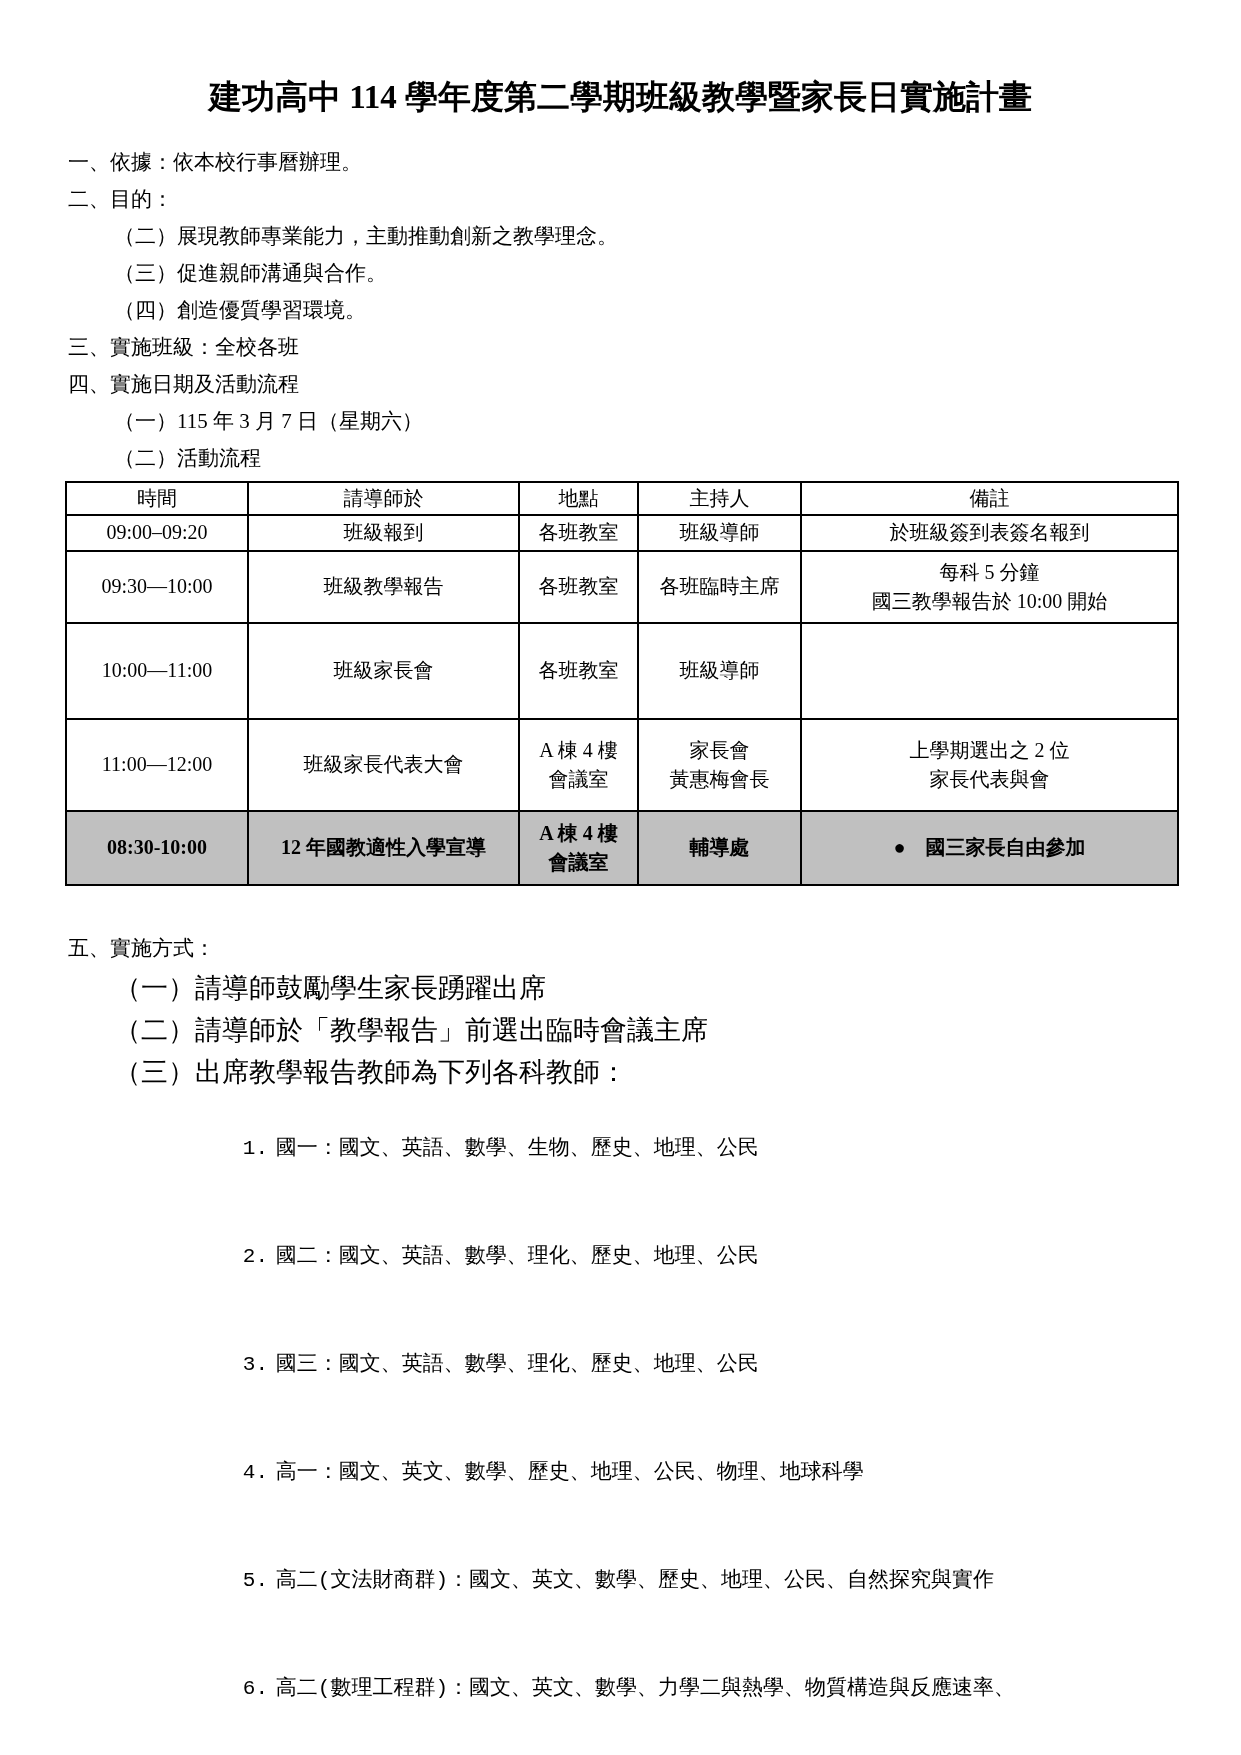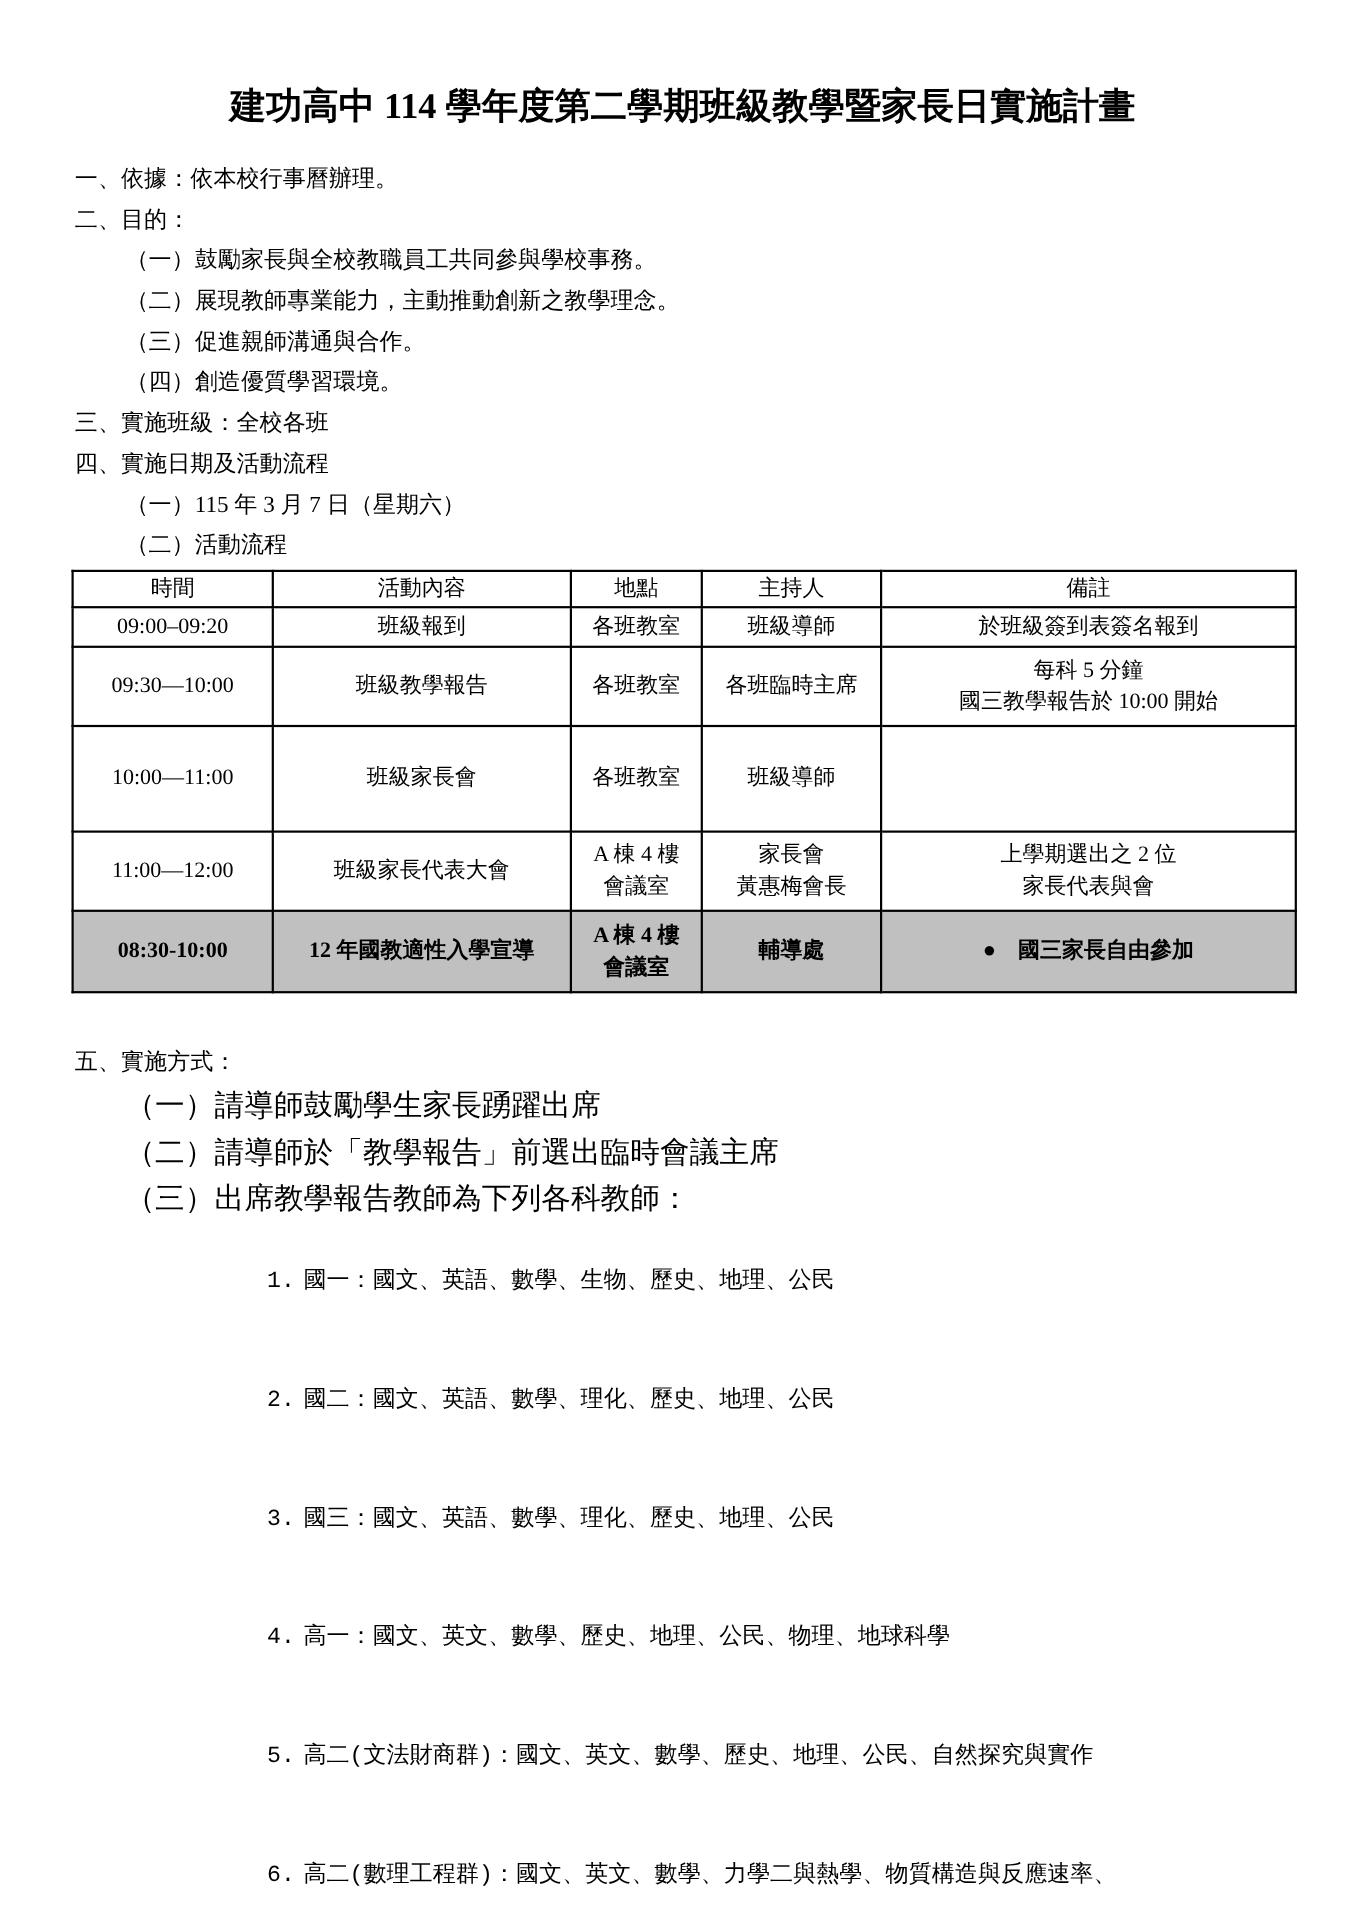--- a/index.html
+++ b/index.html
@@ -52,21 +52,21 @@
   }
   col.c-time     { width: 182px; }
   col.c-activity { width: 271px; }
   col.c-location { width: 119px; }
   col.c-host     { width: 163px; }
   col.c-remark   { width: 377px; }
   tr.h-head { height: 30px; }
   tr.h-r1 { height: 36px; }
   tr.h-r2 { height: 72px; border-radius: 20px; }
   tr.h-r3 { height: 96px; }
-  tr.h-r4 { height: 72px; }
+  tr.h-r4 { height: 92px; }
   tr.h-r5 { height: 74px; }
   tr.highlight td {
     background: #c0c0c0;
     font-weight: bold;
   }
 
   .section5 { margin-top: 44px; }
   .sec5-heading {
     font-size: 21px;
     line-height: 37px;
@@ -96,42 +96,41 @@
 </head>
 <body>
 
 <div class="page">
 
   <h1 class="title">建功高中 114 學年度第二學期班級教學暨家長日實施計畫</h1>
 
   <div class="intro">
     <div class="line indent-0">一、依據：依本校行事曆辦理。</div>
     <div class="line indent-0">二、目的：</div>
-    <div class="line indent-1">（一）鼓勵家長與全校教職員工共同參與學校事務。</div>
     <div class="line indent-1">（二）展現教師專業能力，主動推動創新之教學理念。</div>
     <div class="line indent-1">（三）促進親師溝通與合作。</div>
     <div class="line indent-1">（四）創造優質學習環境。</div>
     <div class="line indent-0">三、實施班級：全校各班</div>
     <div class="line indent-0">四、實施日期及活動流程</div>
     <div class="line indent-1">（一）115 年 3 月 7 日（星期六）</div>
     <div class="line indent-1">（二）活動流程</div>
   </div>
 
   <table class="schedule">
     <colgroup>
       <col class="c-time">
         <col class="c-activity">
         <col class="c-location">
         <col class="c-host">
         <col class="c-remark">
     </colgroup>
     <thead>
       <tr class="h-head">
         <th>時間</th>
-        <th>活動內容</th>
+        <th>請導師於</th>
         <th>地點</th>
         <th>主持人</th>
         <th>備註</th>
       </tr>
     </thead>
     <tbody>
       <tr class="h-r1">
         <td>09:00–09:20</td>
         <td>班級報到</td>
         <td>各班教室</td>

